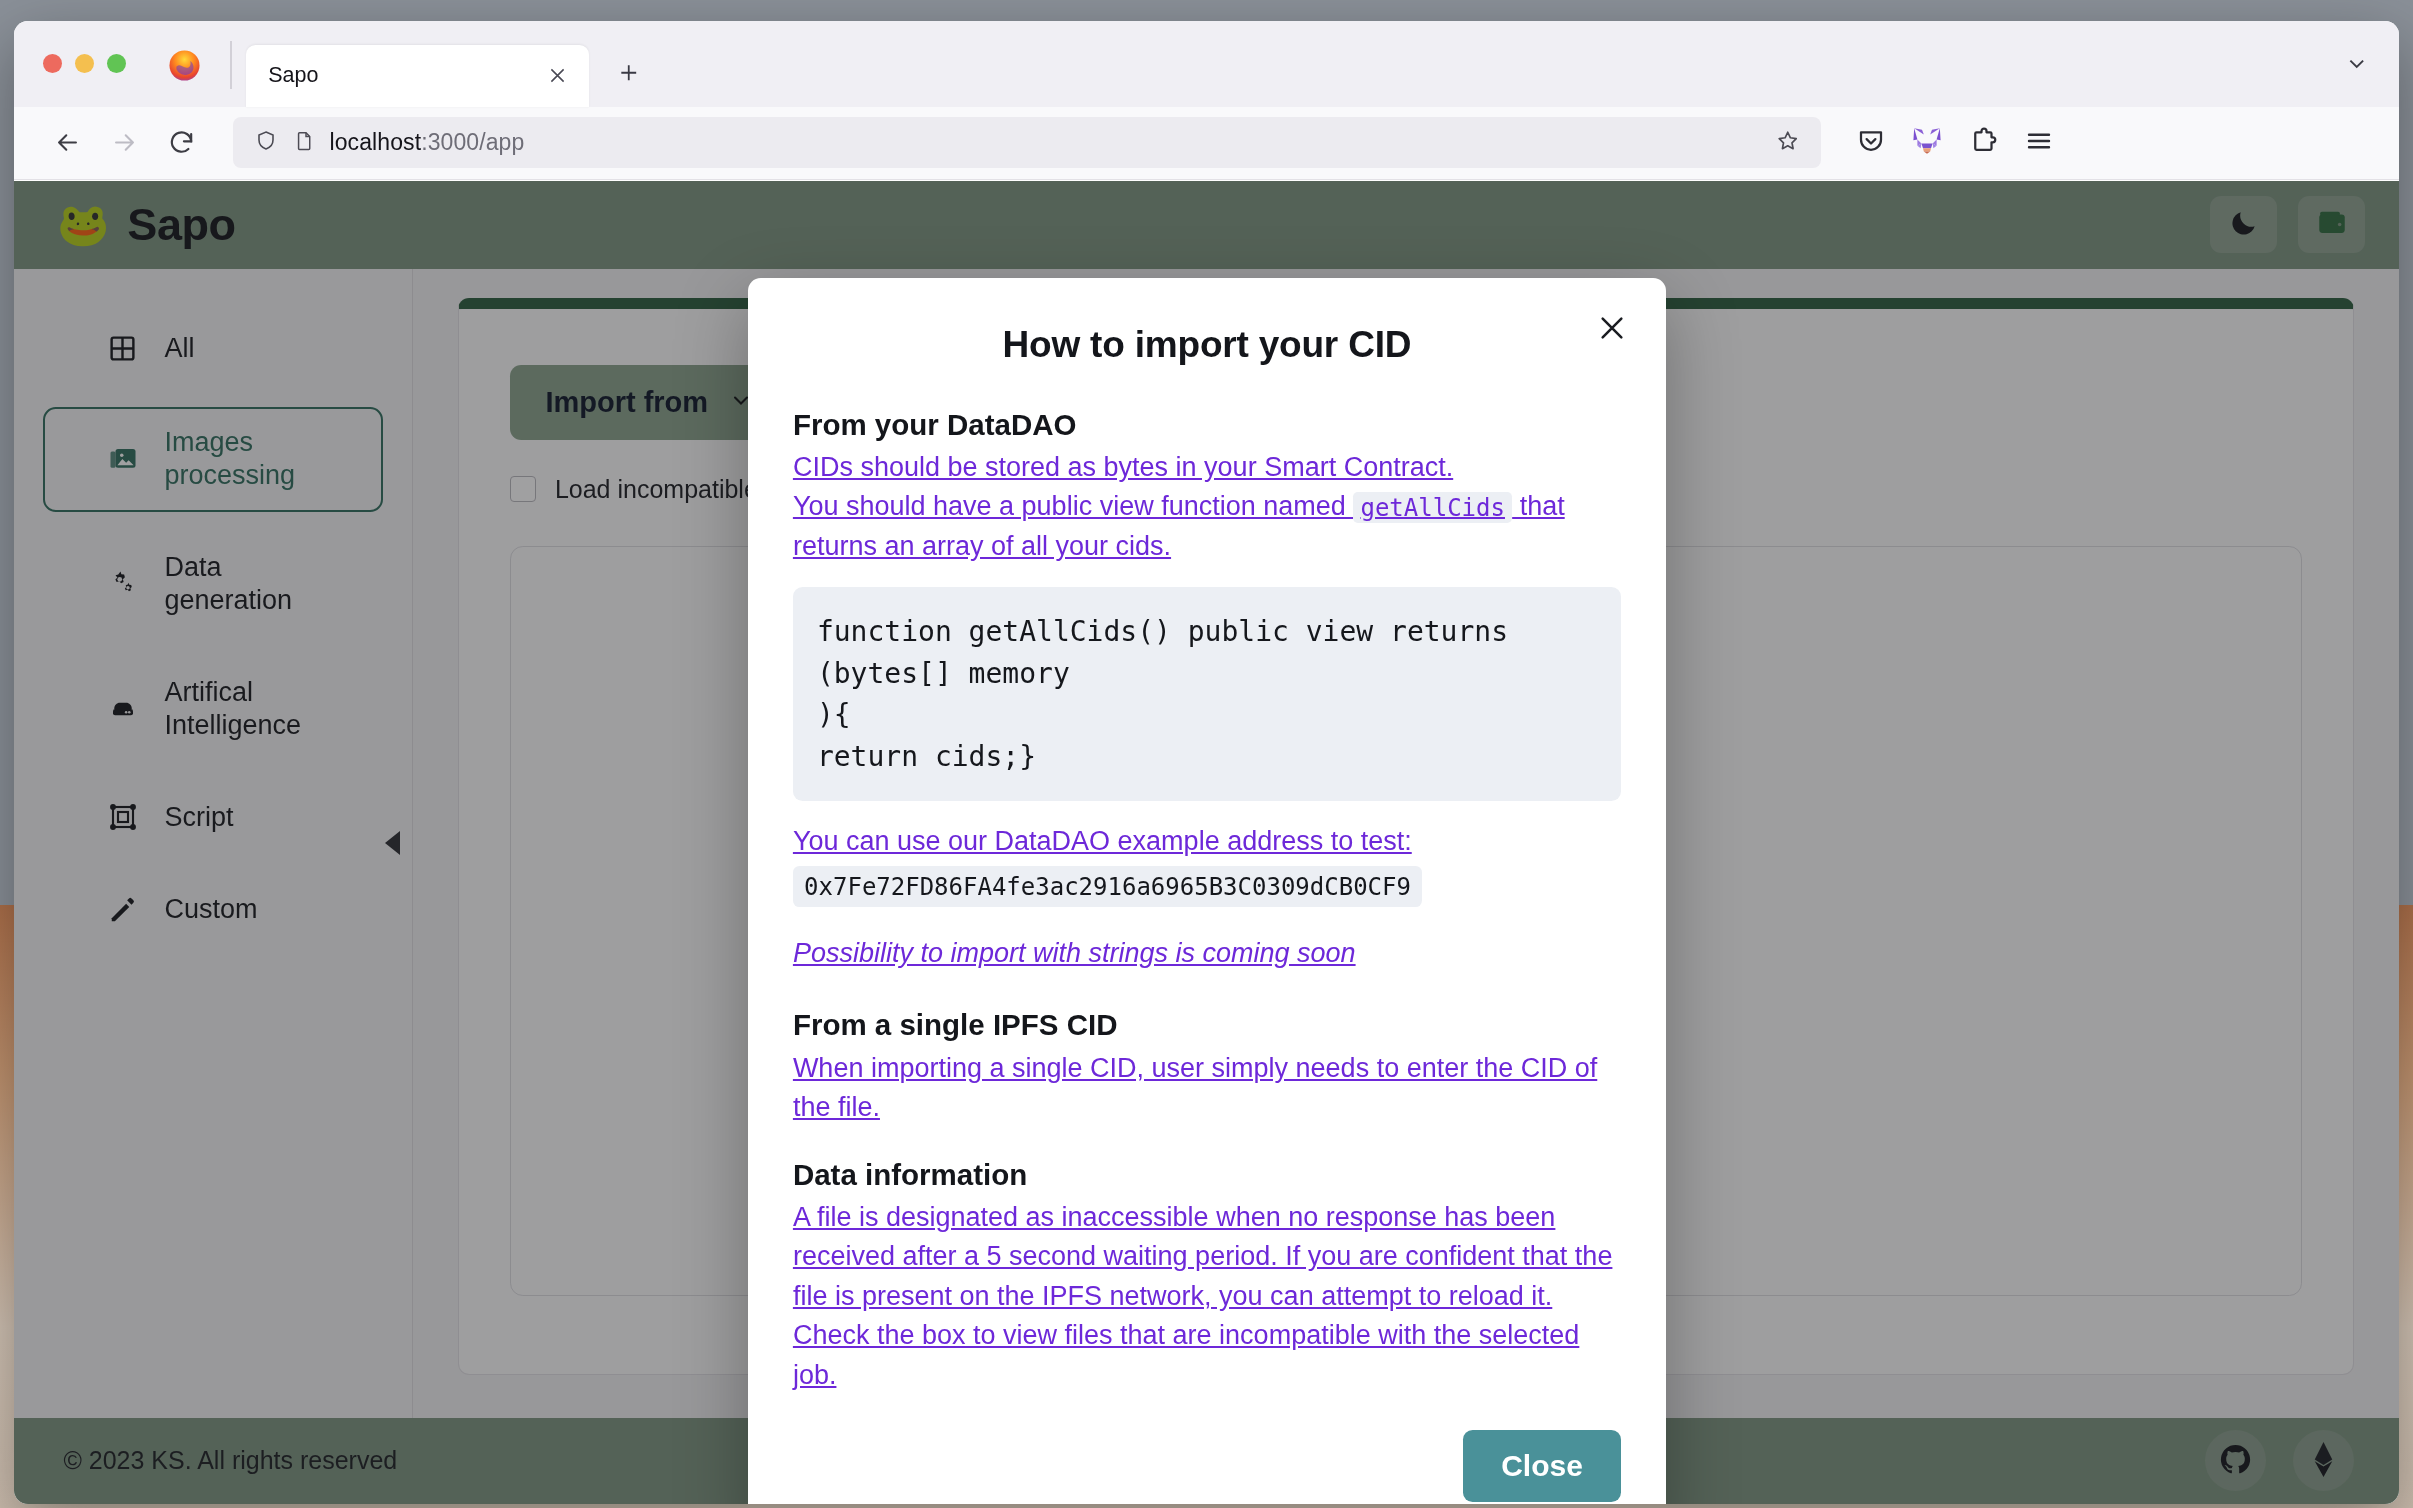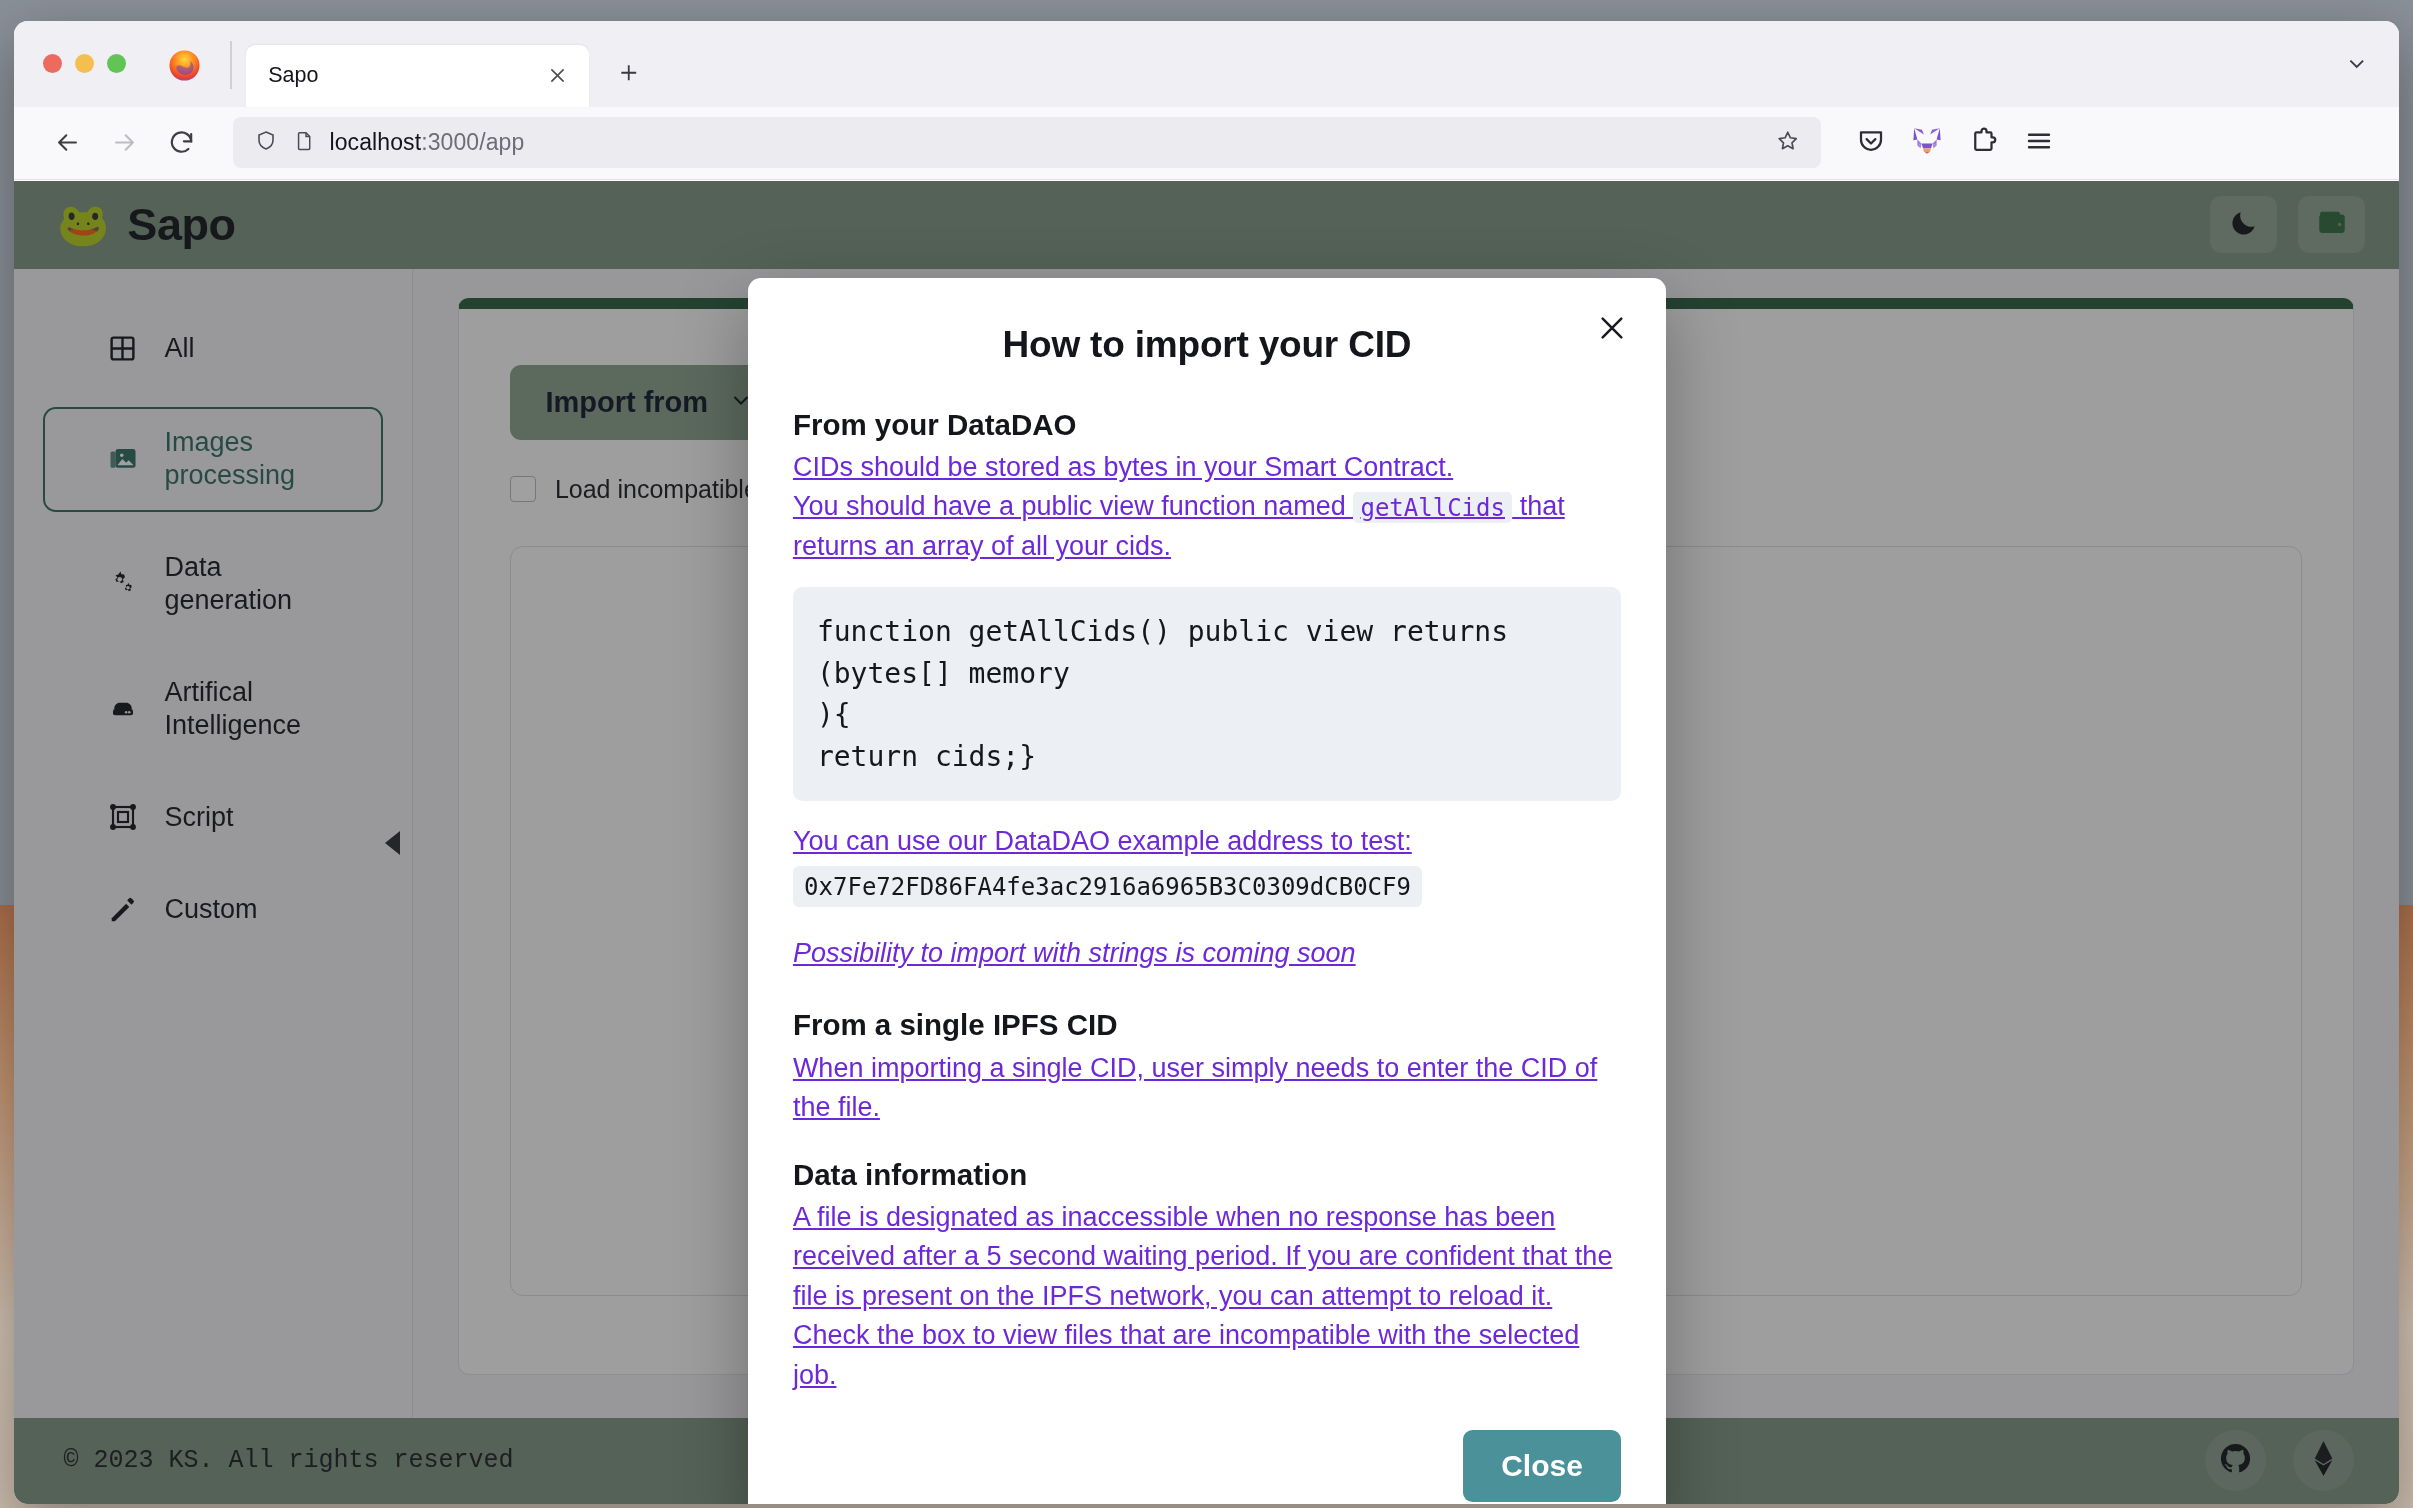--- a/index.html
+++ b/index.html
@@ -187,21 +187,20 @@
     display:flex; align-items:center; justify-content:center;
     color:#8c8c93; font-size:30px;
   }
 
   
   .appfooter{
     height:86px; background:#7d9480;
     display:flex; align-items:center; justify-content:space-between;
     padding: 0 45px 0 49px;
     border-radius: 0 0 0 0;
-    font-family: Liberation Mono, monospace;
   }
   .copy{ font-size:25px; color:#1d1f24; }
   .social{ display:flex; align-items:center; gap:27px; }
   .socialbtn{ width:61px;height:61px;border-radius:50%;background:rgba(255,255,255,.10); display:flex;align-items:center;justify-content:center;}
 
   
   .scrim{
     position:absolute; inset:0;
     background:rgba(28,28,30,.42);
     z-index:50;

